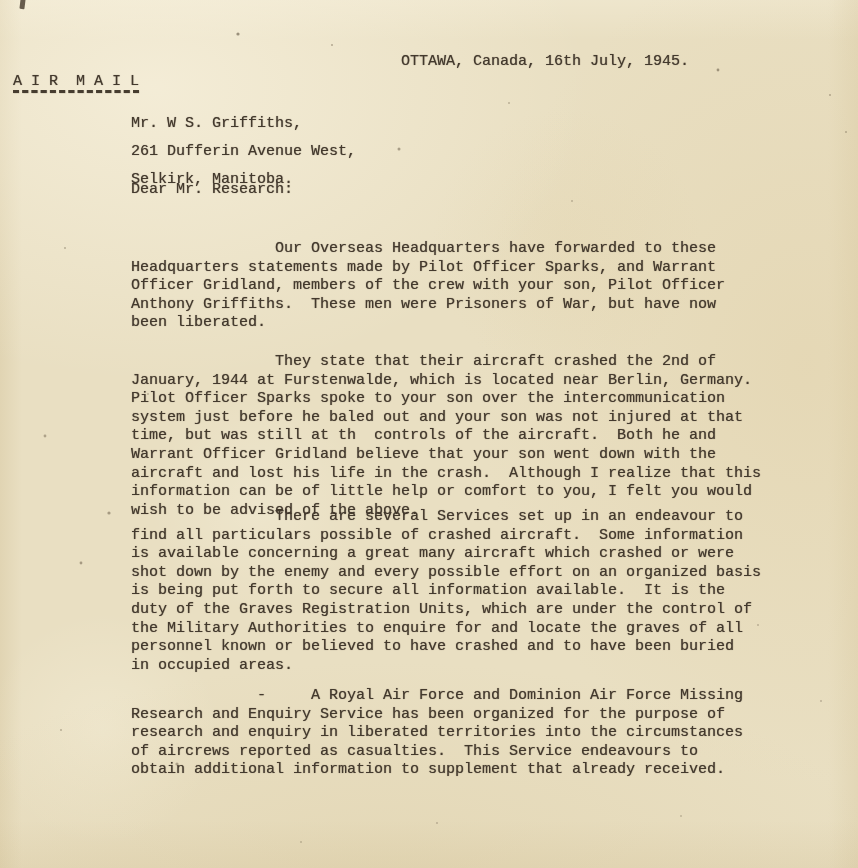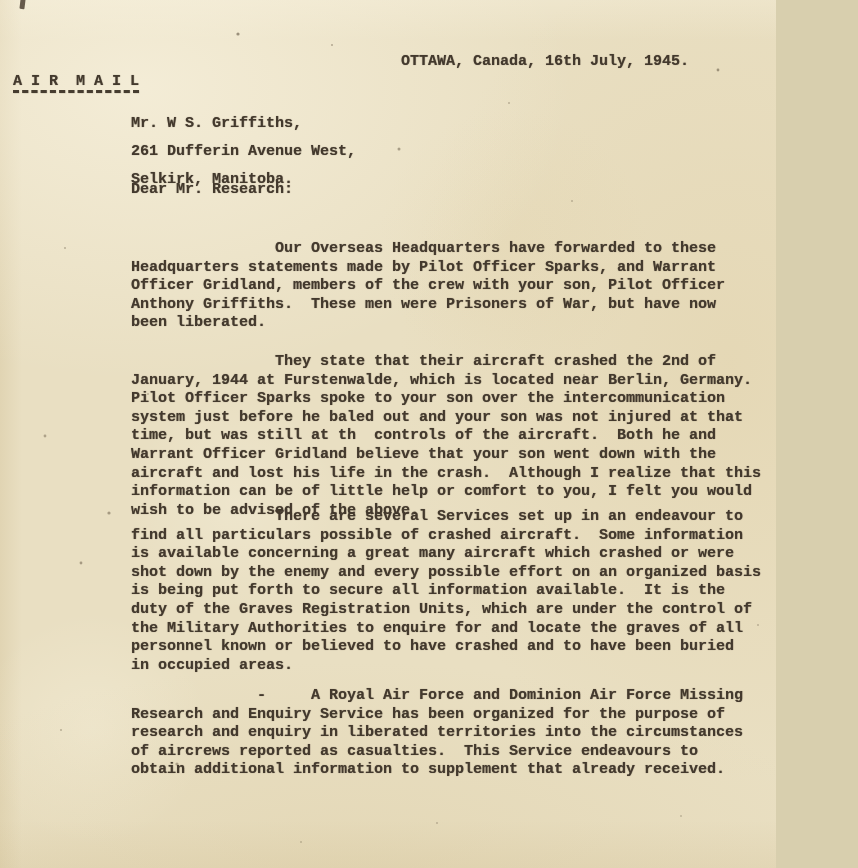--- a/index.html
+++ b/index.html
@@ -1,31 +1,31 @@
 <!DOCTYPE html>
 <html><head>
 <meta charset="utf-8">
 <style>
   html,body{margin:0;padding:0;background:#d8cfae;}
   .page{
     position:relative;
-    width:776px;height:868px;
+    width:858px;height:868px;
     overflow:hidden;
     background-color:#e9dfc2;
     background-image:
       radial-gradient(ellipse 620px 420px at 18% 10%, rgba(252,247,231,0.55), rgba(252,247,231,0) 70%),
       radial-gradient(ellipse 460px 580px at 94% 42%, rgba(219,199,152,0.30), rgba(219,199,152,0) 72%),
       radial-gradient(ellipse 740px 320px at 45% 102%, rgba(214,197,153,0.30), rgba(214,197,153,0) 70%),
       radial-gradient(circle 120px at 30% 58%, rgba(255,252,240,0.22), rgba(255,252,240,0) 90%),
       radial-gradient(circle 150px at 66% 28%, rgba(223,205,160,0.18), rgba(223,205,160,0) 90%),
       radial-gradient(circle 130px at 12% 84%, rgba(255,251,236,0.25), rgba(255,251,236,0) 90%),
       linear-gradient(90deg, rgba(203,184,139,0.28) 0px, rgba(203,184,139,0) 22px, rgba(203,184,139,0) 828px, rgba(203,184,139,0.22) 858px),
       linear-gradient(180deg, rgba(255,250,235,0.25) 0px, rgba(255,250,235,0) 40px, rgba(203,184,139,0) 820px, rgba(203,184,139,0.20) 868px);
     font-family:"Liberation Mono","DejaVu Sans Mono",monospace;
-    font-weight:700;
+    font-weight:400;
     color:#43392d;
   }
   .typed{
     position:absolute;
     white-space:pre;
     font-size:15px;
     line-height:18.6px;
     text-shadow:0 0 1px rgba(67,57,45,0.55), 0.4px 0.4px 0.6px rgba(67,57,45,0.25);
   }
   .dateline{left:401px;top:53px;}

